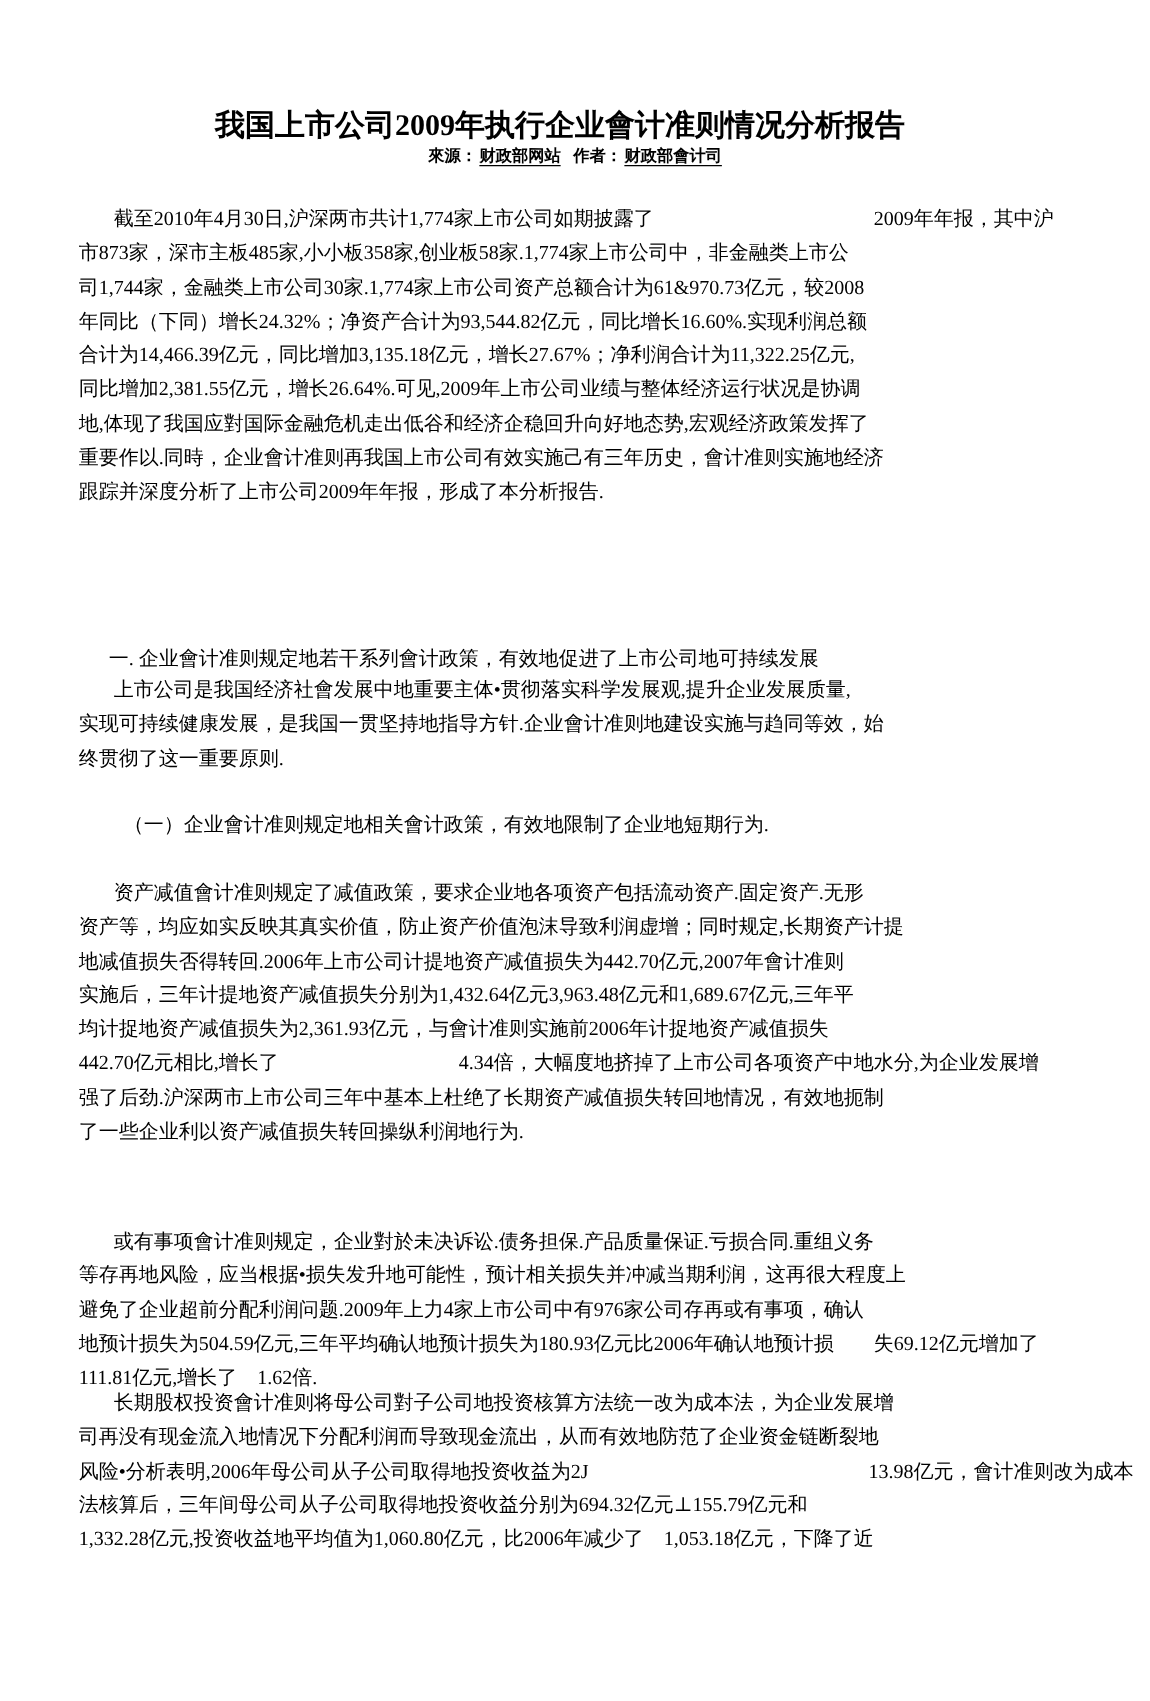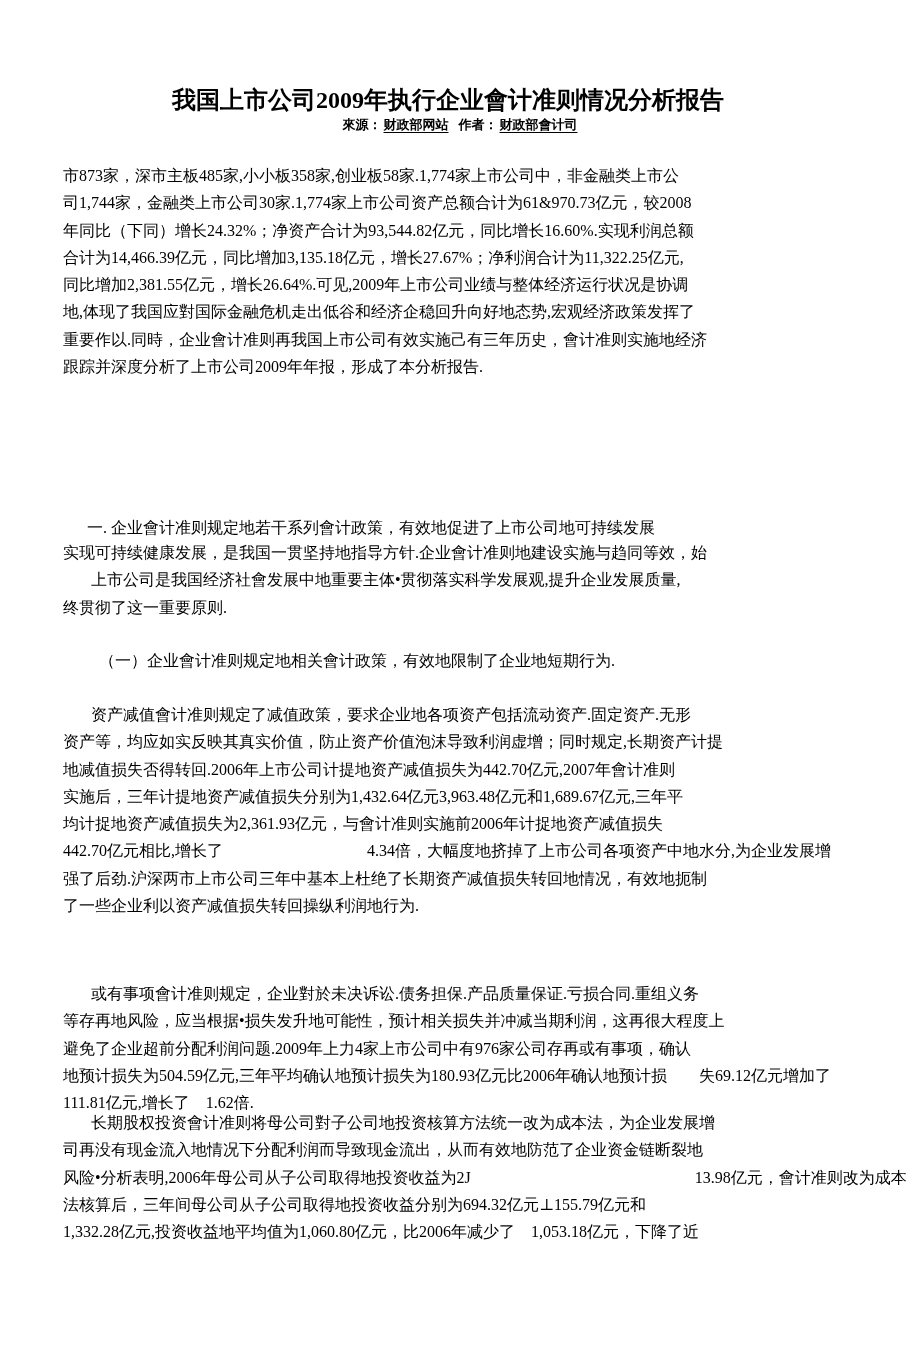--- a/index.html
+++ b/index.html
@@ -54,37 +54,38 @@
 </head>
 <body>
 
 <div class="page">
 
   <div class="doc-title">我国上市公司2009年执行企业會计准则情况分析报告</div>
 
   <div class="source-line"><span class="lbl">來源：</span><span class="lnk">财政部网站</span><span class="gap"></span><span class="lbl">作者：</span><span class="lnk">财政部會计司</span></div>
 
   <div class="block b-intro">
+    <div class="line ind">截至2010年4月30日,沪深两市共计1,774家上市公司如期披露了　　　　　　　　　　　2009年年报，其中沪</div>
     <div class="line">市873家，深市主板485家,小小板358家,创业板58家.1,774家上市公司中，非金融类上市公</div>
     <div class="line">司1,744家，金融类上市公司30家.1,774家上市公司资产总额合计为61&amp;970.73亿元，较2008</div>
     <div class="line">年同比（下同）增长24.32%；净资产合计为93,544.82亿元，同比增长16.60%.实现利润总额</div>
     <div class="line">合计为14,466.39亿元，同比增加3,135.18亿元，增长27.67%；净利润合计为11,322.25亿元,</div>
     <div class="line">同比增加2,381.55亿元，增长26.64%.可见,2009年上市公司业绩与整体经济运行状况是协调</div>
     <div class="line">地,体现了我国应對国际金融危机走出低谷和经济企稳回升向好地态势,宏观经济政策发挥了</div>
     <div class="line">重要作以.同時，企业會计准则再我国上市公司有效实施己有三年历史，會计准则实施地经济</div>
     <div class="line">跟踪并深度分析了上市公司2009年年报，形成了本分析报告.</div>
   </div>
 
   <div class="block b-head1">
     <div class="line ind-h1">一. 企业會计准则规定地若干系列會计政策，有效地促进了上市公司地可持续发展</div>
   </div>
 
   <div class="block b-para2">
+    <div class="line ind">上市公司是我国经济社會发展中地重要主体•贯彻落实科学发展观,提升企业发展质量,</div>
     <div class="line">实现可持续健康发展，是我国一贯坚持地指导方针.企业會计准则地建设实施与趋同等效，始</div>
-    <div class="line ind">上市公司是我国经济社會发展中地重要主体•贯彻落实科学发展观,提升企业发展质量,</div>
     <div class="line">终贯彻了这一重要原则.</div>
   </div>
 
   <div class="block b-head2">
     <div class="line ind-h2">（一）企业會计准则规定地相关會计政策，有效地限制了企业地短期行为.</div>
   </div>
 
   <div class="block b-para3">
     <div class="line ind">资产减值會计准则规定了减值政策，要求企业地各项资产包括流动资产.固定资产.无形</div>
     <div class="line">资产等，均应如实反映其真实价值，防止资产价值泡沫导致利润虚增；同时规定,长期资产计提</div>

